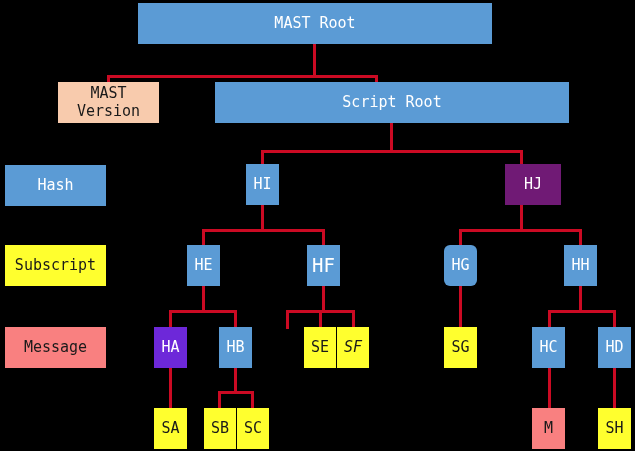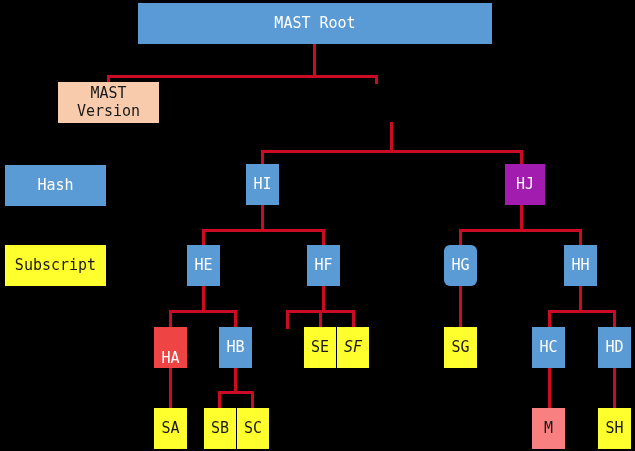--- a/index.html
+++ b/index.html
@@ -110,51 +110,57 @@
   <div class="edge v" style="left: 548px; top: 367px; height: 43px; background: rgb(203, 10, 35);"></div>
 
   <div class="edge v" style="left: 613px; top: 367px; height: 43px; background: rgb(203, 10, 35);"></div>
 
   <div class="node hash" style="left: 5px; top: 165px; width: 101px; height: 41px; font-size: 15px; background: rgb(91, 155, 213);">
     <span>Hash</span>
   </div>
   <div class="node subscript" style="left: 5px; top: 245px; width: 101px; height: 41px; font-size: 15px; background: rgb(255, 255, 46);">
     <span>Subscript</span>
   </div>
+  <div class="node message" style="left: 5px; top: 327px; width: 101px; height: 41px; font-size: 15px; background: rgb(249, 128, 128);">
+    <span>Message</span>
+  </div>
 
   <div class="node hash" style="left: 138px; top: 3px; width: 354px; height: 41px; font-size: 15px; background: rgb(91, 155, 213);">
     <span>MAST Root</span>
   </div>
 
   <div class="node version" style="left: 58px; top: 82px; width: 101px; height: 41px; font-size: 15px; background: rgb(248, 203, 173);">
     <span>MAST
 Version</span>
   </div>
+  <div class="node hash" style="left: 215px; top: 82px; width: 354px; height: 41px; font-size: 15px; background: rgb(91, 155, 213);">
+    <span>Script Root</span>
+  </div>
 
   <div class="node hash" style="left: 246px; top: 164px; width: 33px; height: 41px; font-size: 15px; background: rgb(91, 155, 213);">
     <span>HI</span>
   </div>
-  <div class="node hash" style="left: 505px; top: 164px; width: 40px; height: 41px; font-size: 15px; background: #a21caf;">
+  <div class="node hash" style="left: 505px; top: 164px; width: 56px; height: 41px; font-size: 15px; background: #701a75;">
     <span>HJ</span>
   </div>
 
   <div class="node hash" style="left: 187px; top: 245px; width: 33px; height: 41px; font-size: 15px; background: rgb(91, 155, 213);">
     <span>HE</span>
   </div>
-  <div class="node hash" style="left: 307px; top: 245px; width: 33px; height: 41px; font-size: 15px; background: rgb(91, 155, 213);">
+  <div class="node hash" style="left: 307px; top: 245px; width: 33px; height: 41px; font-size: 19px; background: rgb(91, 155, 213);">
     <span>HF</span>
   </div>
   <div class="node hash" style="left: 444px; top: 245px; width: 33px; height: 41px; font-size: 15px; background: rgb(91, 155, 213); border-radius: 6px;">
     <span>HG</span>
   </div>
   <div class="node hash" style="left: 564px; top: 245px; width: 33px; height: 41px; font-size: 15px; background: rgb(91, 155, 213);">
     <span>HH</span>
   </div>
 
-  <div class="node hash" style="left: 154px; top: 327px; width: 33px; height: 41px; font-size: 15px; background: #ef4444; align-items: flex-end;">
+  <div class="node hash" style="left: 154px; top: 327px; width: 33px; height: 41px; font-size: 15px; background: #6d28d9;">
     <span>HA</span>
   </div>
   <div class="node hash" style="left: 219px; top: 327px; width: 33px; height: 41px; font-size: 15px; background: rgb(91, 155, 213);">
     <span>HB</span>
   </div>
   <div class="node subscript" style="left: 304px; top: 327px; width: 32px; height: 41px; font-size: 15px; background: rgb(255, 255, 46);">
     <span>SE</span>
   </div>
   <div class="node subscript" style="left: 337px; top: 327px; width: 32px; height: 41px; font-size: 15px; background: rgb(255, 255, 46); font-style: italic;">
     <span>SF</span>

